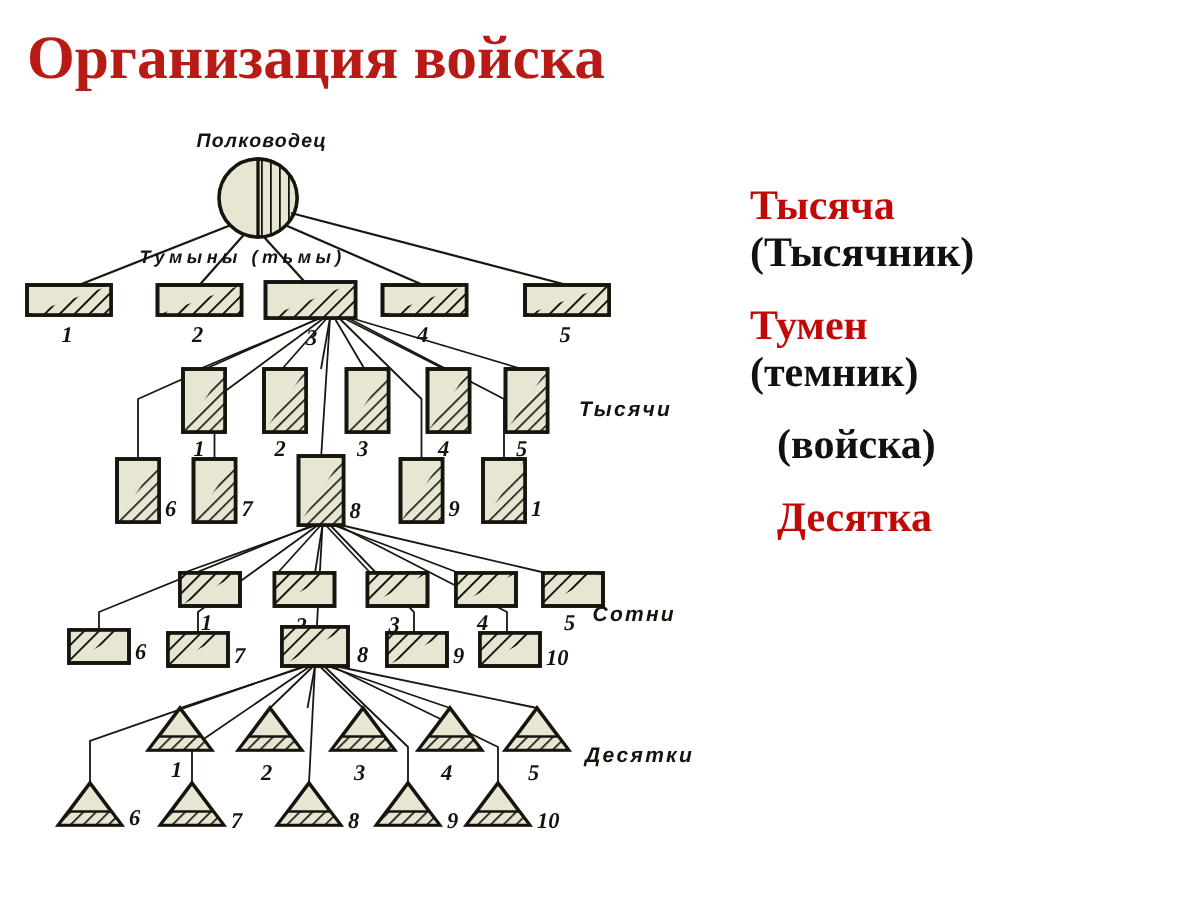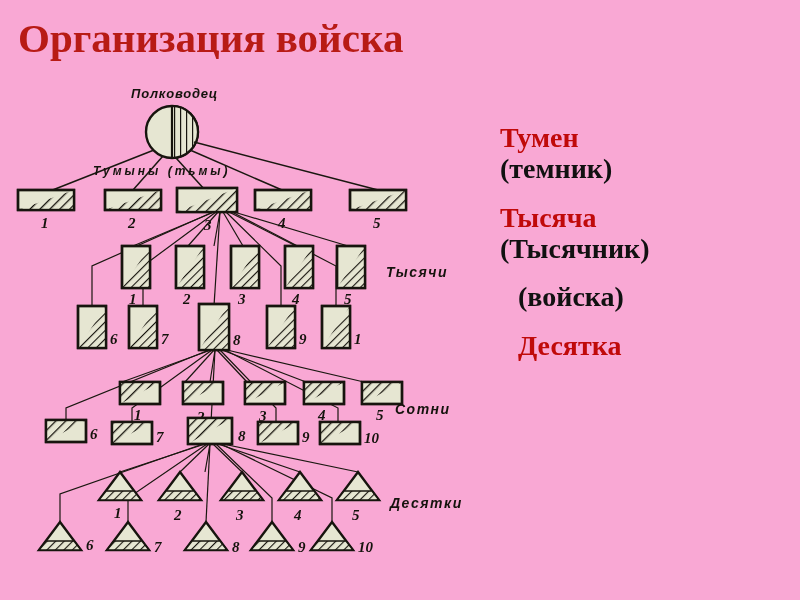--- a/index.html
+++ b/index.html
@@ -4,21 +4,21 @@
 <style>
   html, body {
     margin: 0;
     padding: 0;
     background: #ece9de;
   }
   #slide {
     position: relative;
     width: 800px;
     height: 600px;
-    background: #f9a8d4;
+    background: #ffffff;
     overflow: hidden;
     font-family: "Liberation Serif", serif;
   }
   #slide-title {
     position: absolute;
     left: 18px;
     top: 14px;
     font-family: "Liberation Serif", serif;
     font-weight: bold;
     font-size: 41px;
@@ -404,26 +404,26 @@
           <text class="node-num" x="358" y="482">10</text>
         </g>
 
         <text class="lvl-label" x="390" y="438">Десятки</text>
       </g>
     </svg>
   </div>
 
   <div id="glossary">
     <div class="gl-group">
+      <div class="gl-term">Тысяча</div>
+      <div class="gl-role">(Тысячник)</div>
+    </div>
+    <div class="gl-group">
       <div class="gl-term">Тумен</div>
       <div class="gl-role">(темник)</div>
-    </div>
-    <div class="gl-group">
-      <div class="gl-term">Тысяча</div>
-      <div class="gl-role">(Тысячник)</div>
     </div>
     <div class="gl-group indent">
       <div class="gl-role">(войска)</div>
     </div>
     <div class="gl-group indent">
       <div class="gl-term">Десятка</div>
     </div>
   </div>
 
 </div>

